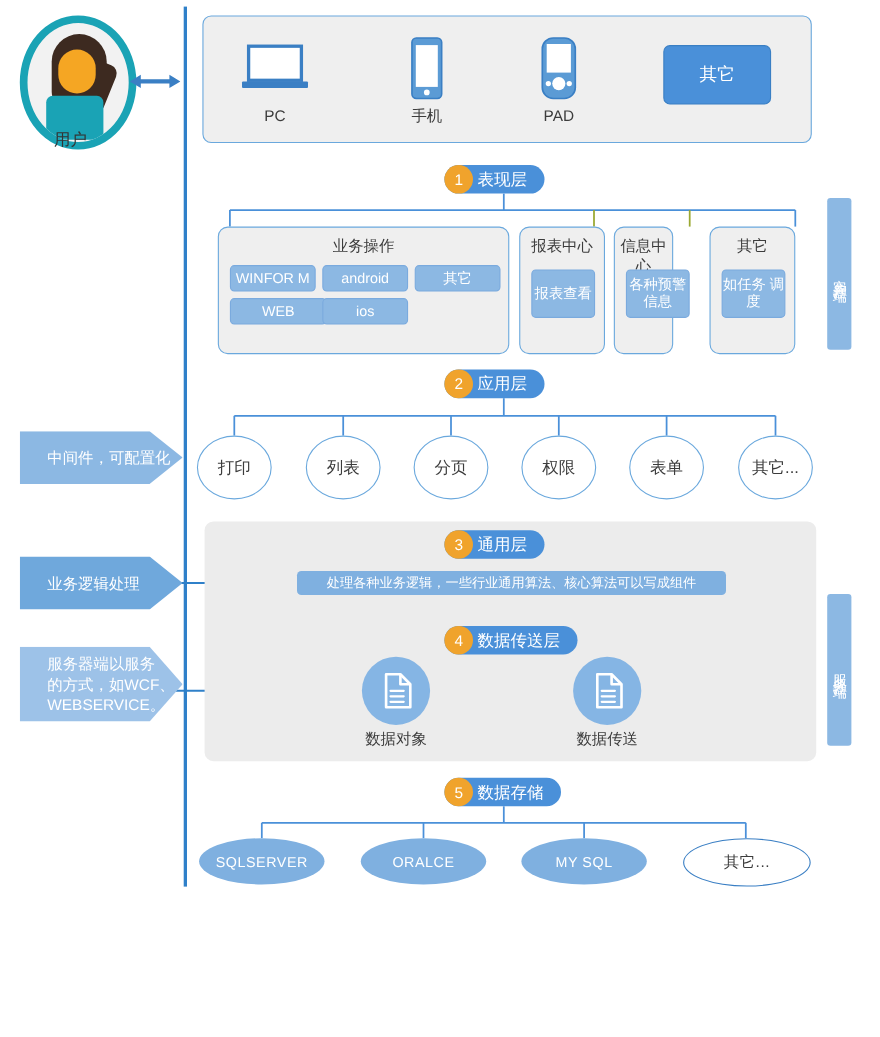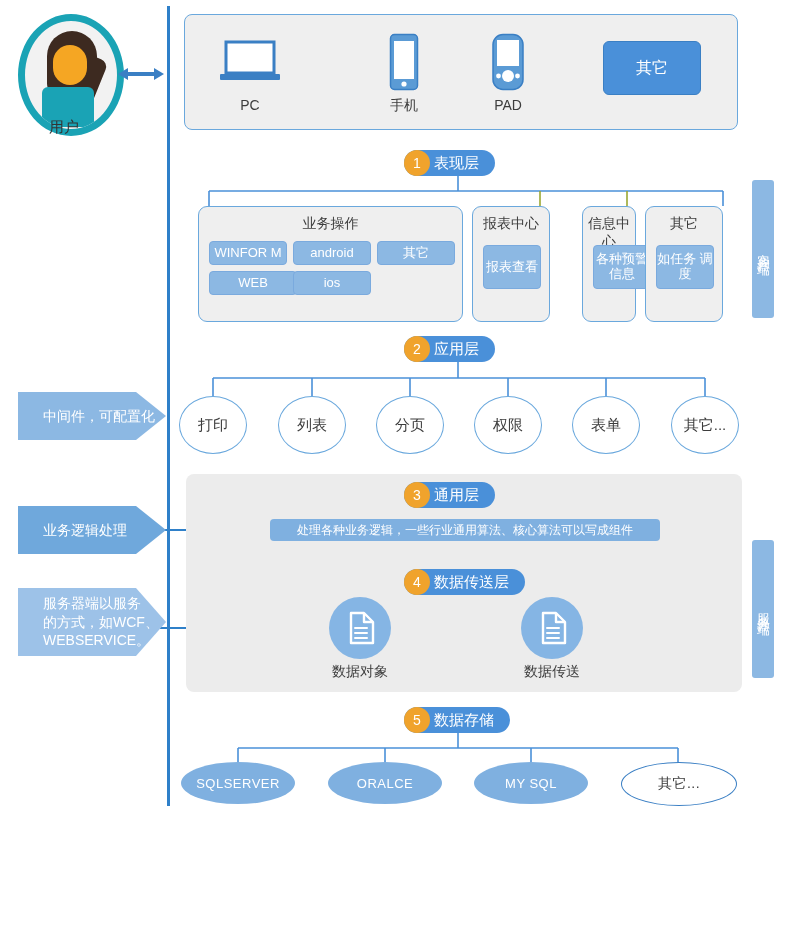--- a/index.html
+++ b/index.html
@@ -138,21 +138,21 @@
   <div class="device" style="left:10px;">
     <div class="glyph">
       <svg width="64" height="46" viewBox="0 0 64 46">
         <rect x="8" y="3" width="48" height="31" fill="#fff" stroke="#3a7fc4" stroke-width="3"></rect>
         <rect x="2" y="35" width="60" height="6" rx="1" fill="#3a7fc4"></rect>
       </svg>
     </div>
     <div class="cap">PC</div>
   </div>
 
-  <div class="device" style="left:164px;text-align:center;">
+  <div class="device" style="left:148px;text-align:center;">
     <div class="glyph">
       <svg width="30" height="58" viewBox="0 0 30 58">
         <rect x="1.5" y="1.5" width="27" height="55" rx="4" fill="#5b9bd5" stroke="#3a7fc4" stroke-width="1.5"></rect>
         <rect x="5" y="8" width="20" height="38" fill="#fff"></rect>
         <circle cx="15" cy="51" r="2.6" fill="#fff"></circle>
       </svg>
     </div>
     <div class="cap">手机</div>
   </div>
 
@@ -232,21 +232,21 @@
   <div class="abs chip" style="left:178px;top:34px;width:78px;height:24px;">其它</div>
   <div class="abs chip" style="left:10px;top:64px;width:88px;height:24px;">WEB</div>
   <div class="abs chip" style="left:94px;top:64px;width:78px;height:24px;">ios</div>
 </div>
 
 <div class="abs pbox" style="left:472px;top:206px;width:78px;height:116px;">
   <div class="ptitle">报表中心</div>
   <div class="abs chip" style="left:10px;top:38px;width:58px;height:44px;">报表查看</div>
 </div>
 
-<div class="abs pbox" style="left:582px;top:206px;width:54px;height:116px;">
+<div class="abs pbox" style="left:558px;top:206px;width:54px;height:116px;">
   <div class="ptitle">信息中心</div>
   <div class="abs chip" style="left:10px;top:38px;width:58px;height:44px;">各种预警
 信息</div>
 </div>
 
 <div class="abs pbox" style="left:645px;top:206px;width:78px;height:116px;">
   <div class="ptitle">其它</div>
   <div class="abs chip" style="left:10px;top:38px;width:58px;height:44px;">如任务
 调度</div>
 </div>

